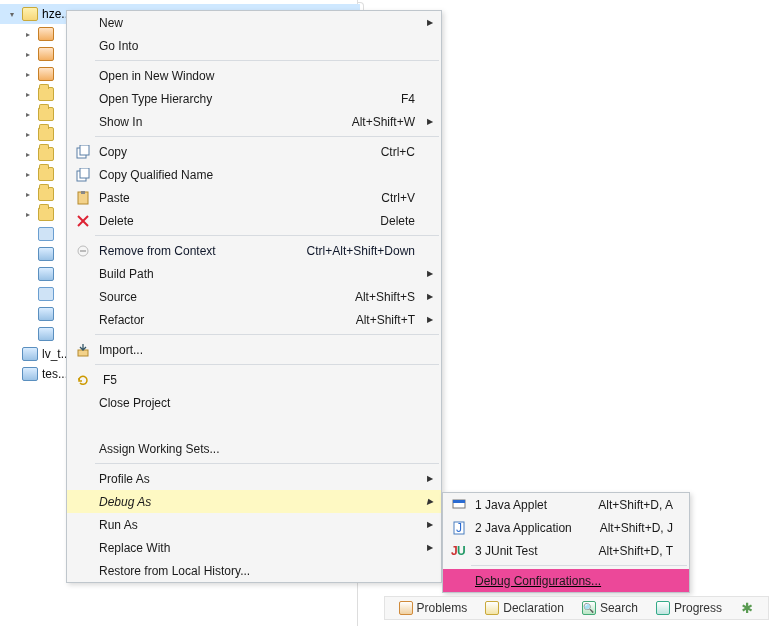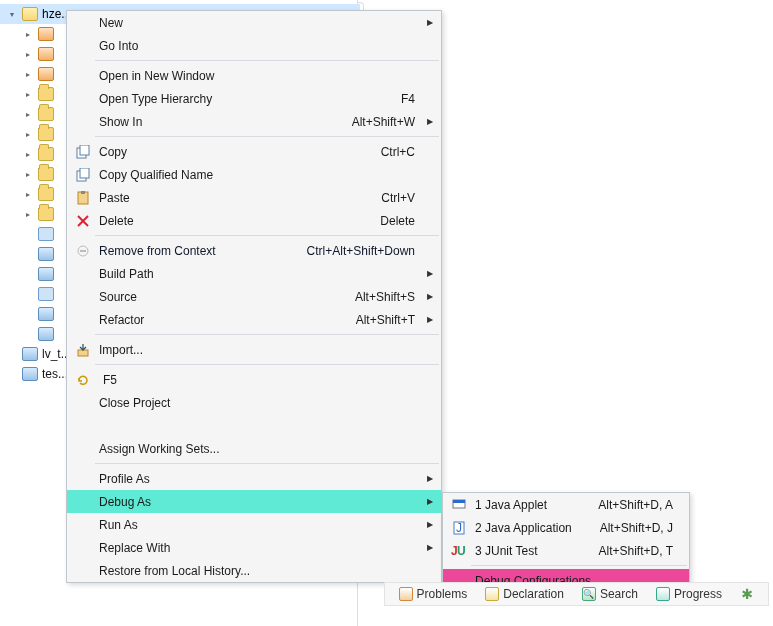--- a/index.html
+++ b/index.html
@@ -12,38 +12,38 @@
   .folder { width: 16px; height: 14px; background: #f7d77a; border: 1px solid #c9a93a; border-radius: 2px; margin: 0 4px; position: relative; }
   .folder.cls::after { content:""; position:absolute; top:-4px; left:0; width:8px; height:4px; background:#f7d77a; border:1px solid #c9a93a; border-bottom:none; border-radius:2px 2px 0 0; }
   .proj-ico { width:16px; height:14px; margin:0 4px; display:inline-block; background:linear-gradient(#fff2b0,#f7d77a); border:1px solid #c9a93a; border-radius:2px; }
   .ico-generic { width:16px; height:14px; margin:0 4px; display:inline-block; background:#cfe3f6; border:1px solid #6a9ed0; border-radius:2px; }
   .ico-blue { width:16px; height:14px; margin:0 4px; display:inline-block; background:linear-gradient(#d9ecff,#9cc3e6); border:1px solid #5a8fbf; border-radius:2px; }
   .ico-orange { width:16px; height:14px; margin:0 4px; display:inline-block; background:linear-gradient(#ffe3c6,#f3b064); border:1px solid #c77f26; border-radius:2px; }
   .tlabel { color:#111; white-space:nowrap; overflow:hidden; text-overflow:ellipsis; }
   .tree-row.selected { background:#cfe8ff; }
   .tree-row.selected .tlabel { color:#000; }
 
-  .bottom-tabs { position:absolute; bottom:20px; right:4px; display:flex; align-items:center; gap:2px; background:#f7f7f7; border:1px solid #e3e3e3; height:24px; padding:0 6px; }
+  .bottom-tabs { position:absolute; bottom:6px; right:4px; display:flex; align-items:center; gap:2px; background:#f7f7f7; border:1px solid #e3e3e3; height:24px; padding:0 6px; }
   .btab { display:flex; align-items:center; gap:4px; padding:0 8px; height:100%; color:#333; }
   .btab-ico { width:14px; height:14px; border-radius:2px; }
   .ico-problems { border:1px solid #d08a3a; background:linear-gradient(#fff,#f0d0a0); }
   .ico-decl { border:1px solid #c9a93a; background:linear-gradient(#fff,#f3e4a5); }
   .ico-search { border:1px solid #4a7; background:linear-gradient(#fff,#b7e6c4); color:#2a5; display:flex; align-items:center; justify-content:center; font-size:9px;}
   .ico-progress { border:1px solid #3a8; background:linear-gradient(#fff,#bfe5e0); }
   .ico-ant { width:14px;height:14px; color:#5a9b52; font-size:14px; display:flex;align-items:center;justify-content:center;}
 
   .editor-border { position:absolute; left:357px; top:0; width:1px; height:100%; background:#ddd; }
   .editor-shadow { position:absolute; left:358px; top:2px; width:6px; height:30px; border:1px solid #ddd; border-left:none; background:#fff; border-radius:0 4px 4px 0;}
 
   
   .menu { position:absolute; background:#f5f5f5; border:1px solid #bfc6cc; box-shadow:2px 2px 5px rgba(0,0,0,.15); }
   .menu.main { left:66px; top:10px; width:376px; }
   .menu.sub { left:442px; top:492px; width:248px; }
   .menu-row { display:flex; align-items:center; height:23px; padding:0 6px; position:relative; }
-  .menu-row.hover { background:#5eead4; }
+  .menu-row.hover { background:#fef9c3;font-style:italic; }
   .menu-row.hover-sel { background:#ec4899;text-decoration:underline; }
   .menu-row.disabled .mlabel, .menu-row.disabled .mhot { color:#0f172a; }
   .micon { width:20px; height:16px; display:flex; align-items:center; justify-content:center; margin-right:4px; }
   .mlabel { flex:1; color:#1a1a1a; padding-left:2px; white-space:nowrap; }
   .mhot { color:#1a1a1a; padding:0 10px 0 6px; white-space:nowrap; }
   .marrow { width:10px; text-align:center; color:#333; font-size:8px; }
   .sep { height:1px; background:#d7dbe0; margin:3px 2px 3px 28px; }
   .micon svg { display:block; }
 
 </style>

